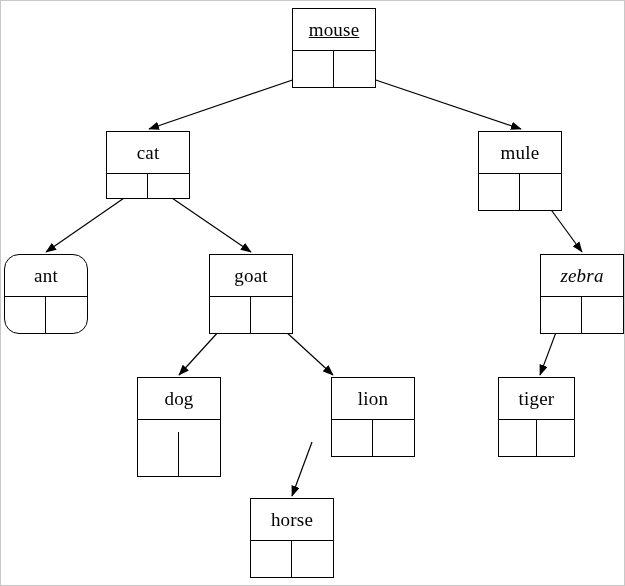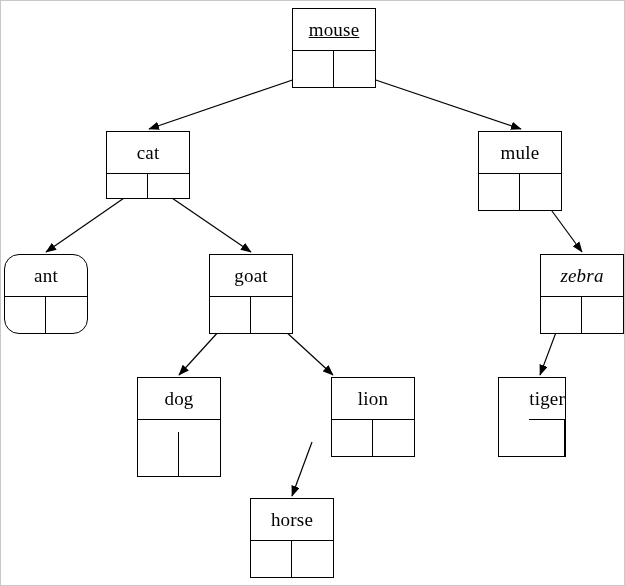--- a/index.html
+++ b/index.html
@@ -135,21 +135,21 @@
           <div class="ptr-cell right"></div>
         </div>
       </div>
       <div class="node" style="left: 290px; top: 376px; width: 84px; height: 80px; margin-left: 40px;">
         <div class="node-label" style="height: 42px;">lion</div>
         <div class="node-pointers">
           <div class="ptr-cell left"></div>
           <div class="ptr-cell right"></div>
         </div>
       </div>
-      <div class="node" style="left: 497px; top: 376px; width: 68px; height: 80px; align-items: flex-end;">
+      <div class="node" style="left: 497px; top: 376px; width: 77px; height: 80px;">
         <div class="node-label" style="height: 42px;">tiger</div>
         <div class="node-pointers">
           <div class="ptr-cell left"></div>
           <div class="ptr-cell right"></div>
         </div>
       </div>
       <div class="node" style="left: 249px; top: 497px; width: 84px; height: 80px;">
         <div class="node-label" style="height: 42px;">horse</div>
         <div class="node-pointers">
           <div class="ptr-cell left"></div>

